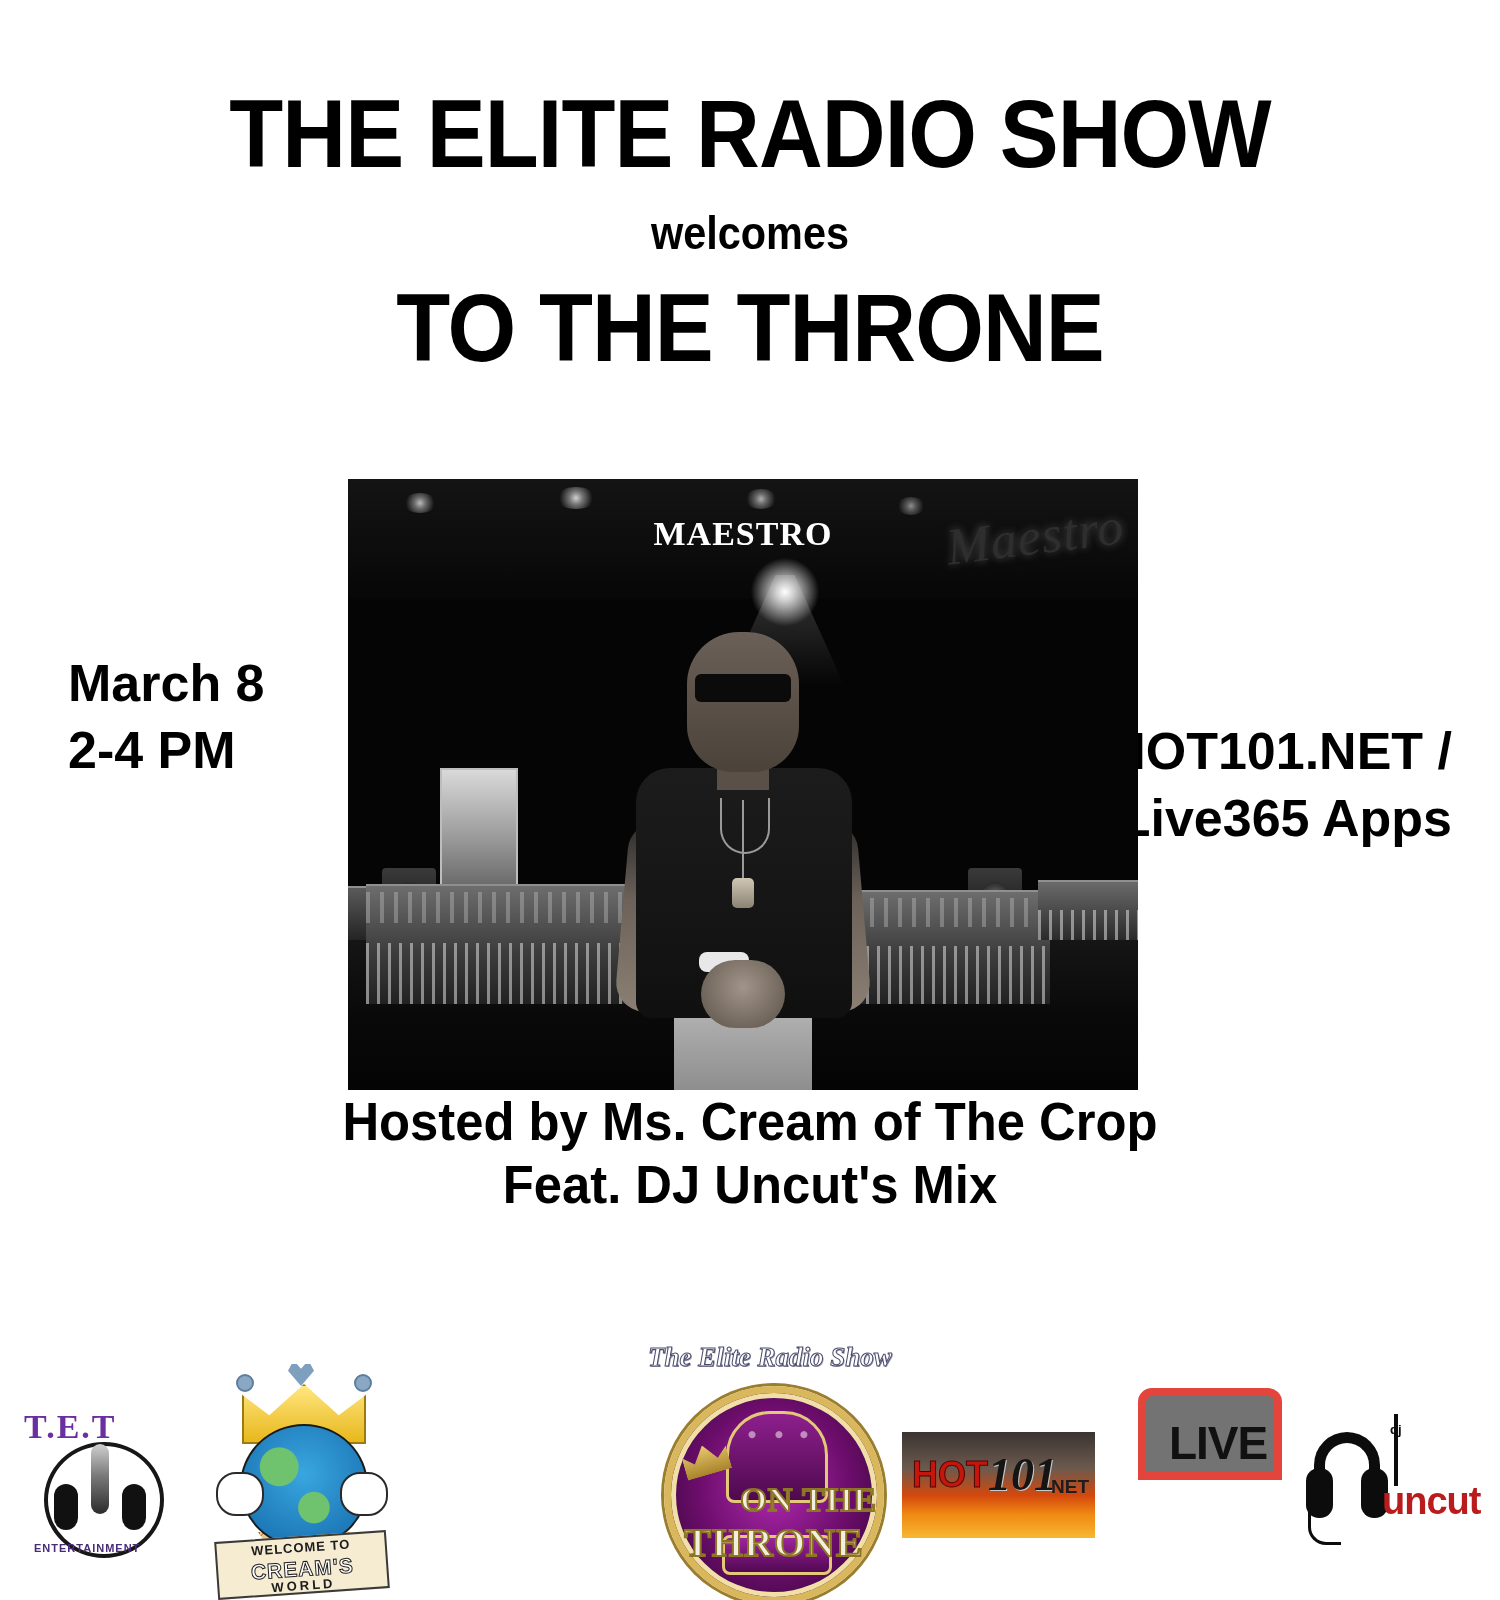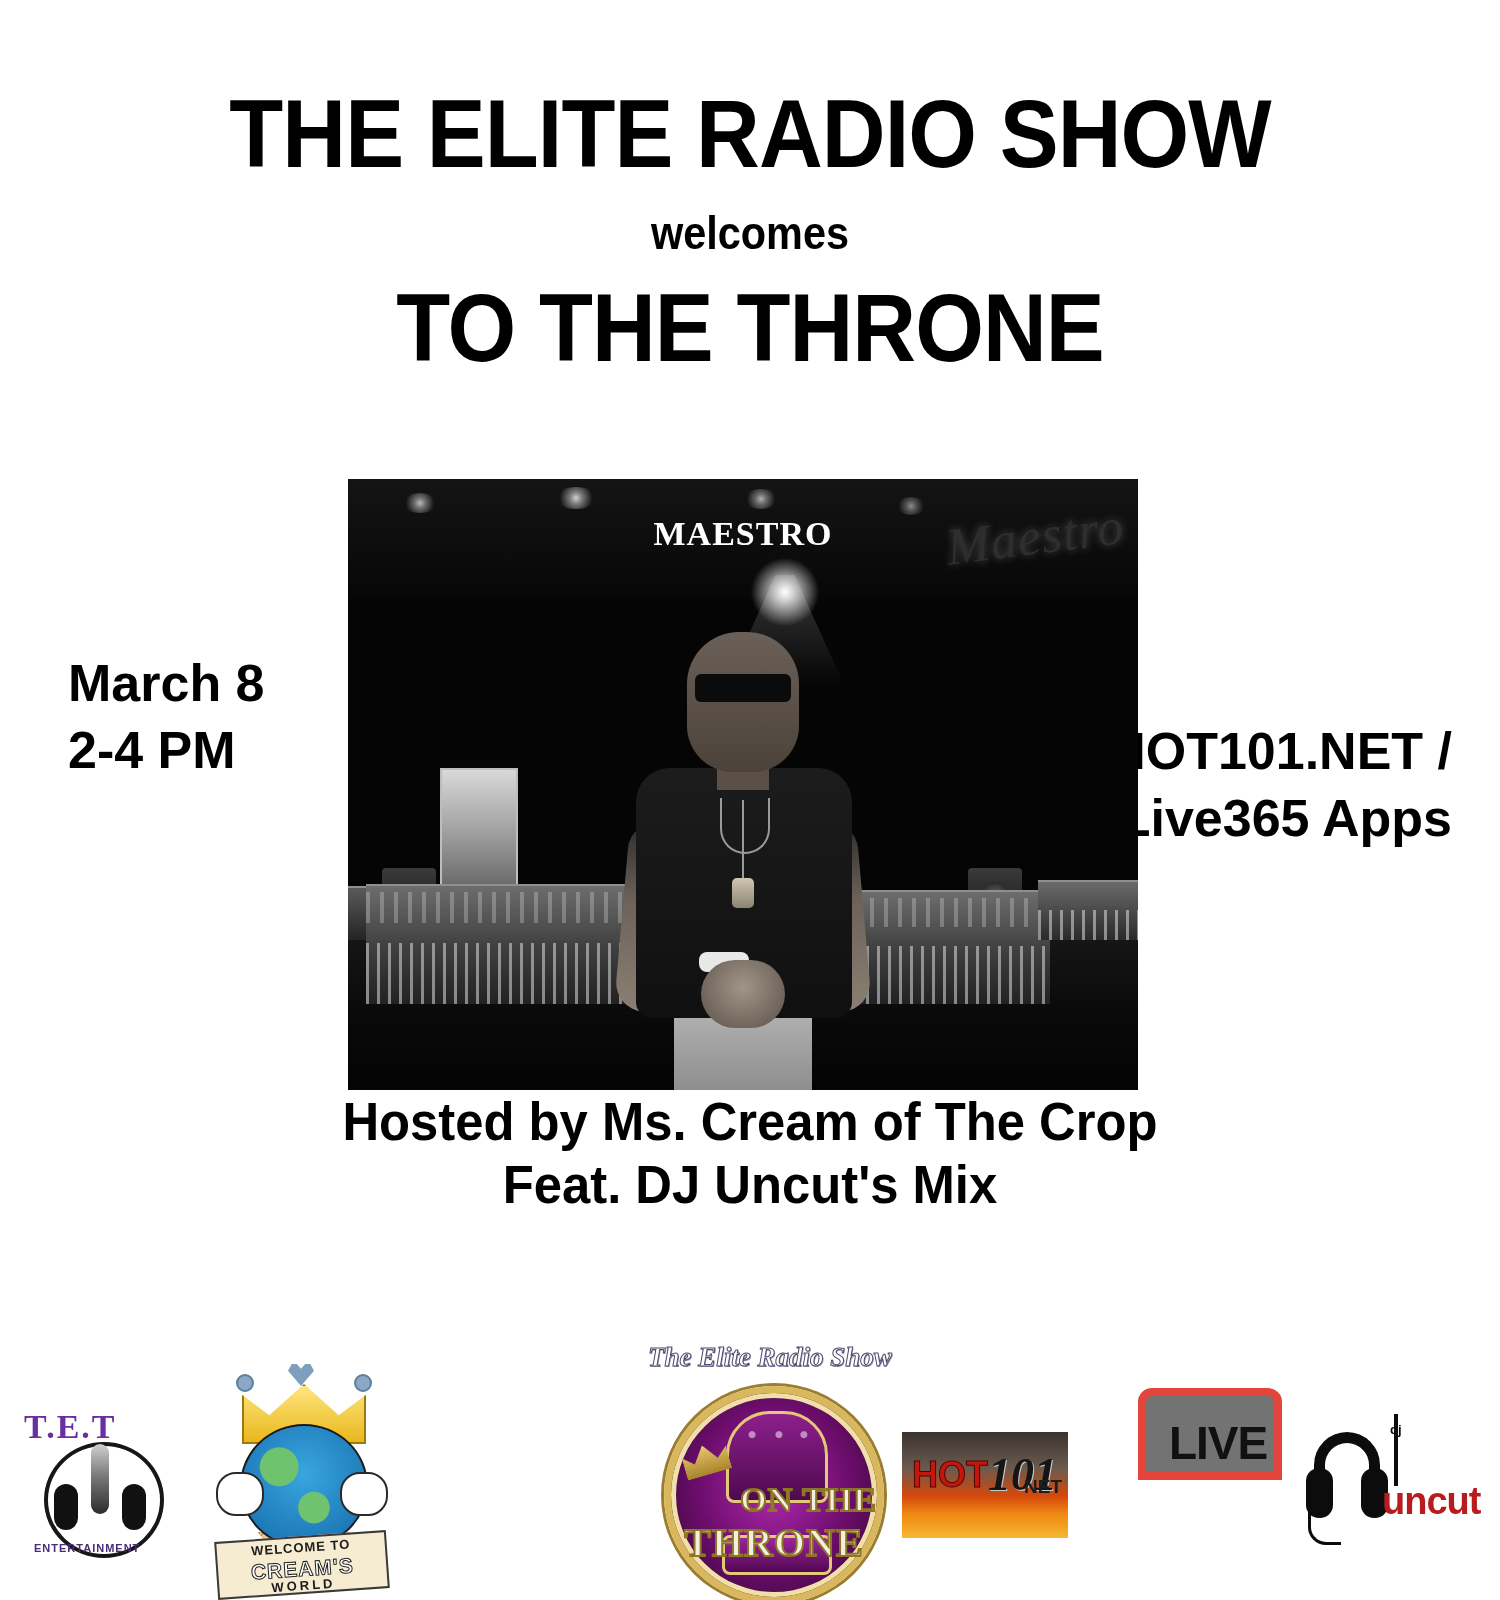--- a/index.html
+++ b/index.html
@@ -439,21 +439,21 @@
     font-family: "Liberation Serif", serif; font-weight: bold; font-size: 34px;
     color: #f2eee0; -webkit-text-stroke: 2px #8d7526; letter-spacing: 1px;
   }
   .throne-word {
     position: absolute; left: 0; top: 126px; width: 206px; text-align: center;
     font-family: "Liberation Serif", serif; font-weight: bold; font-size: 40px;
     color: #f2eee0; -webkit-text-stroke: 2px #8d7526; letter-spacing: 1px;
   }
 
   
-  .hot { left: 902px; top: 102px; width: 166px; height: 106px;
+  .hot { left: 902px; top: 102px; width: 193px; height: 106px;
          background: linear-gradient(180deg, #3a3330 0%, #6b5a4e 34%, #d4480d 60%,
                                      #f08a12 78%, #f7b733 100%); text-align: right; }
   .hot-inner { position: absolute; left: 0; top: 0; width: 100%; height: 100%; }
   .hot-word {
     position: absolute; left: 10px; top: 22px;
     font-family: "Liberation Sans", sans-serif; font-weight: bold; font-size: 36px;
     color: #c5160d; -webkit-text-stroke: 1px #4b0603;
   }
   .hot-num {
     position: absolute; left: 86px; top: 16px;

